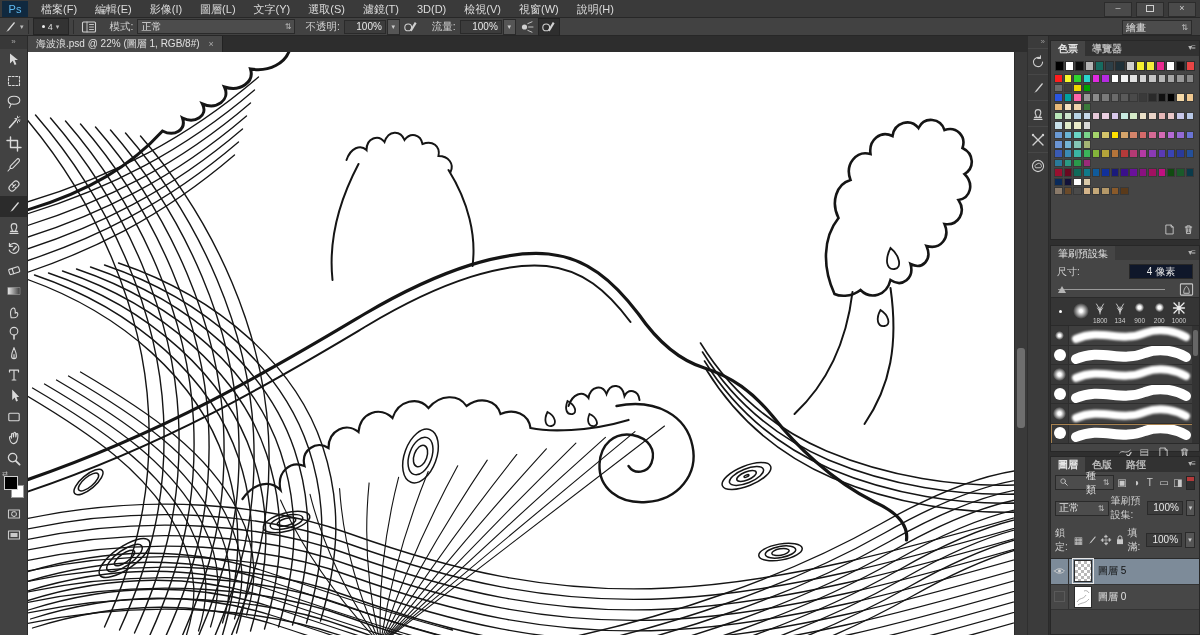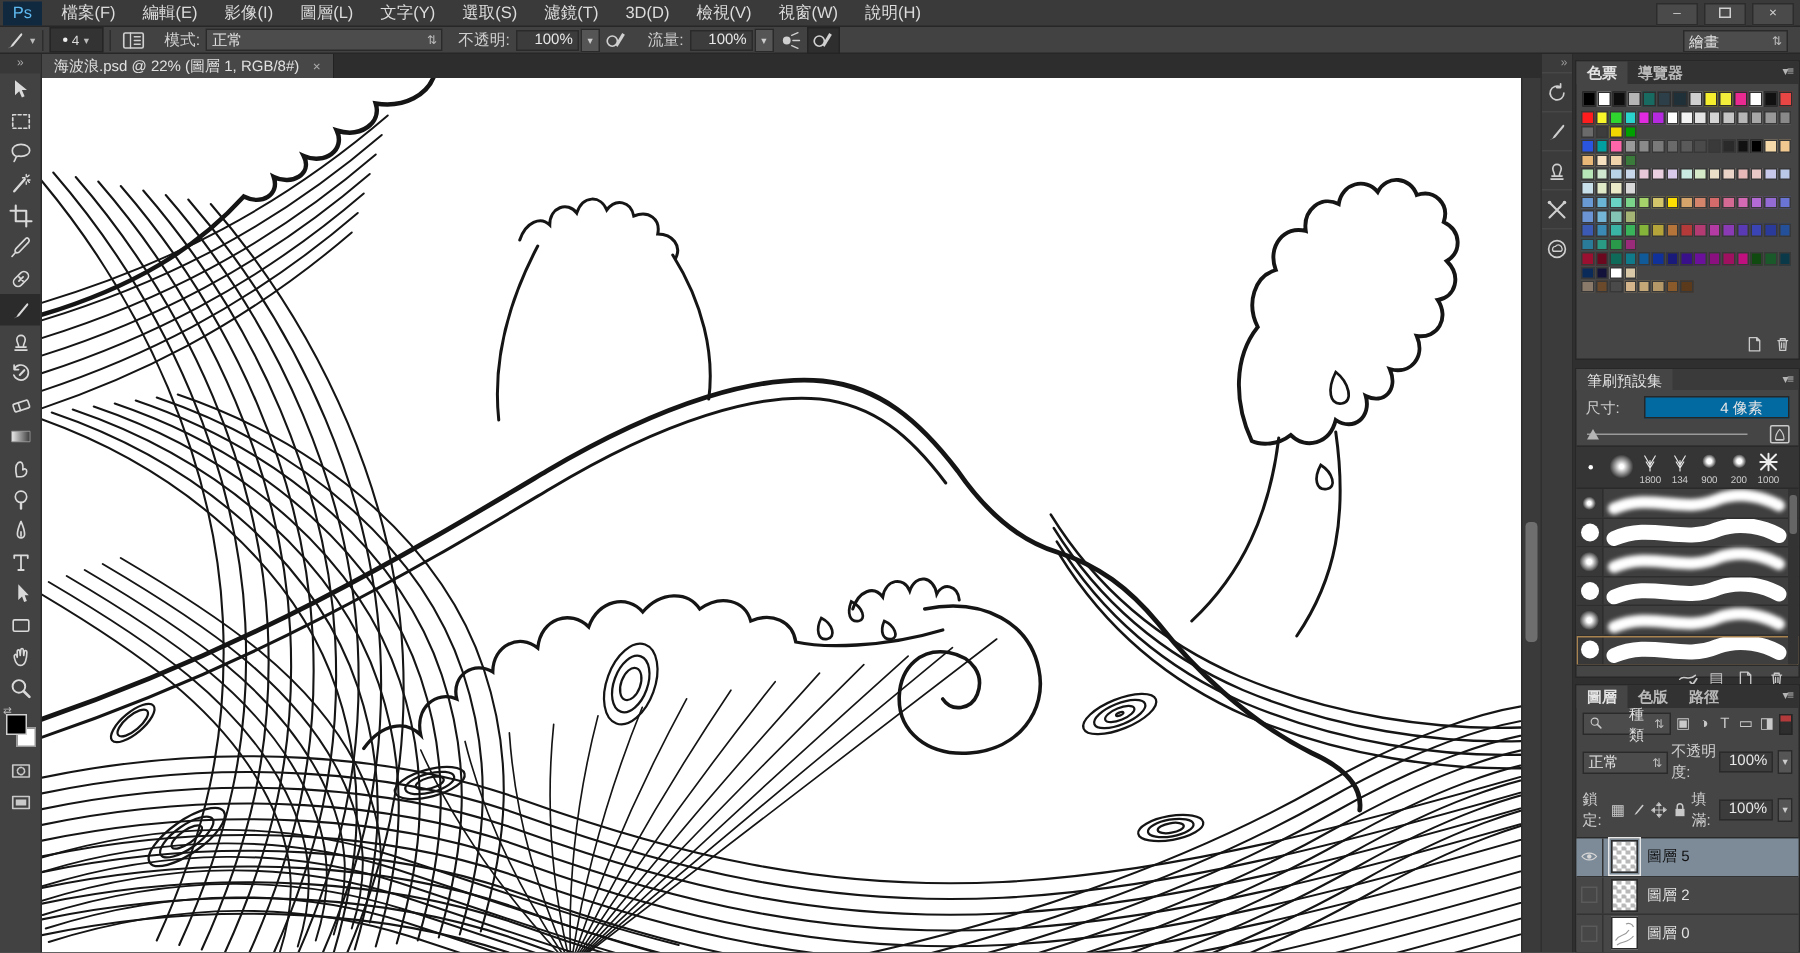--- a/index.html
+++ b/index.html
@@ -69,22 +69,22 @@
   #recent-row{display:flex;gap:1px;padding:5px 4px 2px;}
   #recent-row .chip{width:8px;height:8px;border:1px solid #2e2e2e;}
   #swatch-grid{padding:1px 3px;line-height:0;}
   #swatch-grid .chip{display:inline-block;width:6.6px;height:6.6px;margin:0.4px;border:0.5px solid #383838;}
   #swatches-footer{position:absolute;right:4px;bottom:3px;display:flex;gap:6px;}
   
   #brush-panel{top:209px;height:207px;}
   .ptitlebar{height:14px;background:#3a3a3a;display:flex;font-size:10px;}
   .ptitlebar .t{padding:1px 7px 0;background:#454545;color:#e2e2e2;}
   #size-row{display:flex;align-items:center;padding:4px 6px 0;font-size:10px;color:#cfcfcf;}
-  #size-val{margin-left:auto;background:#0369a1;border:1px solid #272727;width:62px;height:13px;
-            text-align:center;font-size:10px;color:#e6e6e6;padding-left:33px;}
+  #size-val{margin-left:auto;background:#0f172a;border:1px solid #272727;width:62px;height:13px;
+            text-align:center;font-size:10px;color:#e6e6e6;}
   #bristle-btn{position:absolute;right:5px;top:36px;}
   #size-slider{position:relative;margin:7px 34px 3px 7px;height:8px;}
   #size-slider .track{position:absolute;left:0;right:0;top:3px;height:1px;background:#9a9a9a;}
   #size-slider .sthumb{position:absolute;left:0;top:0;width:0;height:0;border-left:4px solid transparent;
          border-right:4px solid transparent;border-bottom:7px solid #b5b5b5;}
   #preset-strip{display:flex;background:#353535;border-top:1px solid #2a2a2a;border-bottom:1px solid #2a2a2a;height:27px;}
   .pcell{width:19.7px;display:flex;flex-direction:column;align-items:center;justify-content:flex-end;padding-bottom:1px;}
   .pcell .lab{font-size:6.5px;color:#cfcfcf;line-height:7px;}
   .pcell .art{flex:1;display:flex;align-items:center;justify-content:center;width:100%;}
   #stroke-list{position:relative;background:#3f3f3f;height:117px;overflow:hidden;border-bottom:1px solid #2a2a2a;}
@@ -718,21 +718,21 @@
         <span class="filt-ic">◨</span>
         <div id="filter-toggle">
             <div class="lamp"></div>
           </div>
       </div>
       <div id="blend-row">
         <div class="combo" id="blend-combo">
           <span>正常</span>
           <span class="updn">⇅</span>
         </div>
-        <span style="margin-left:auto;">不透明度:</span>
+        <span style="margin-left:auto;">筆刷預設集:</span>
         <div class="valbox" style="min-width:28px;">100%</div>
         <div class="dbtn">▾</div>
       </div>
       <div id="lock-row">
         <span>鎖定:</span>
         <span class="lock-ic">▦</span>
         <span class="lock-ic" id="lk-brush">
             <svg width="12" height="12" viewBox="0 0 16 16" fill="none" stroke="#d9d9d9" stroke-width="1.1" stroke-linecap="round" stroke-linejoin="round">
               <path d="M2.6,13.4 C4.8,12.6 5.2,12.2 5.8,10.6 L11.6,3.6 C12.4,2.7 13.4,3.7 12.6,4.6 L6.8,11.6 C5.2,12.3 4.8,12.7 2.6,13.4 Z" fill="#c9c9c9" stroke="none"></path>
             </svg>
@@ -760,27 +760,20 @@
                 <circle cx="8" cy="8" r="2" fill="#d6d6d6" stroke="none"></circle>
               </svg>
             </div>
             <div class="lthumb checker sel"></div>
             <span class="lname">圖層 5</span>
           </div>
           <div class="lrow">
             <div class="eyewell">
               <div class="eyebox"></div>
             </div>
-            <div class="lthumb checker"></div>
-            <span class="lname">圖層 2</span>
-          </div>
-          <div class="lrow">
-            <div class="eyewell">
-              <div class="eyebox"></div>
-            </div>
             <div class="lthumb">
               <svg width="16" height="20" viewBox="0 0 16 20">
                 <path d="M2,15 C5,10 8,13 11,8 M3,18 C7,15 10,17 14,12 M9,4 C11,3 13,4 14,6" fill="none" stroke="#9a9a9a" stroke-width="0.8"></path>
               </svg>
             </div>
             <span class="lname">圖層 0</span>
           </div>
         </div>
     </div>
   </div>

